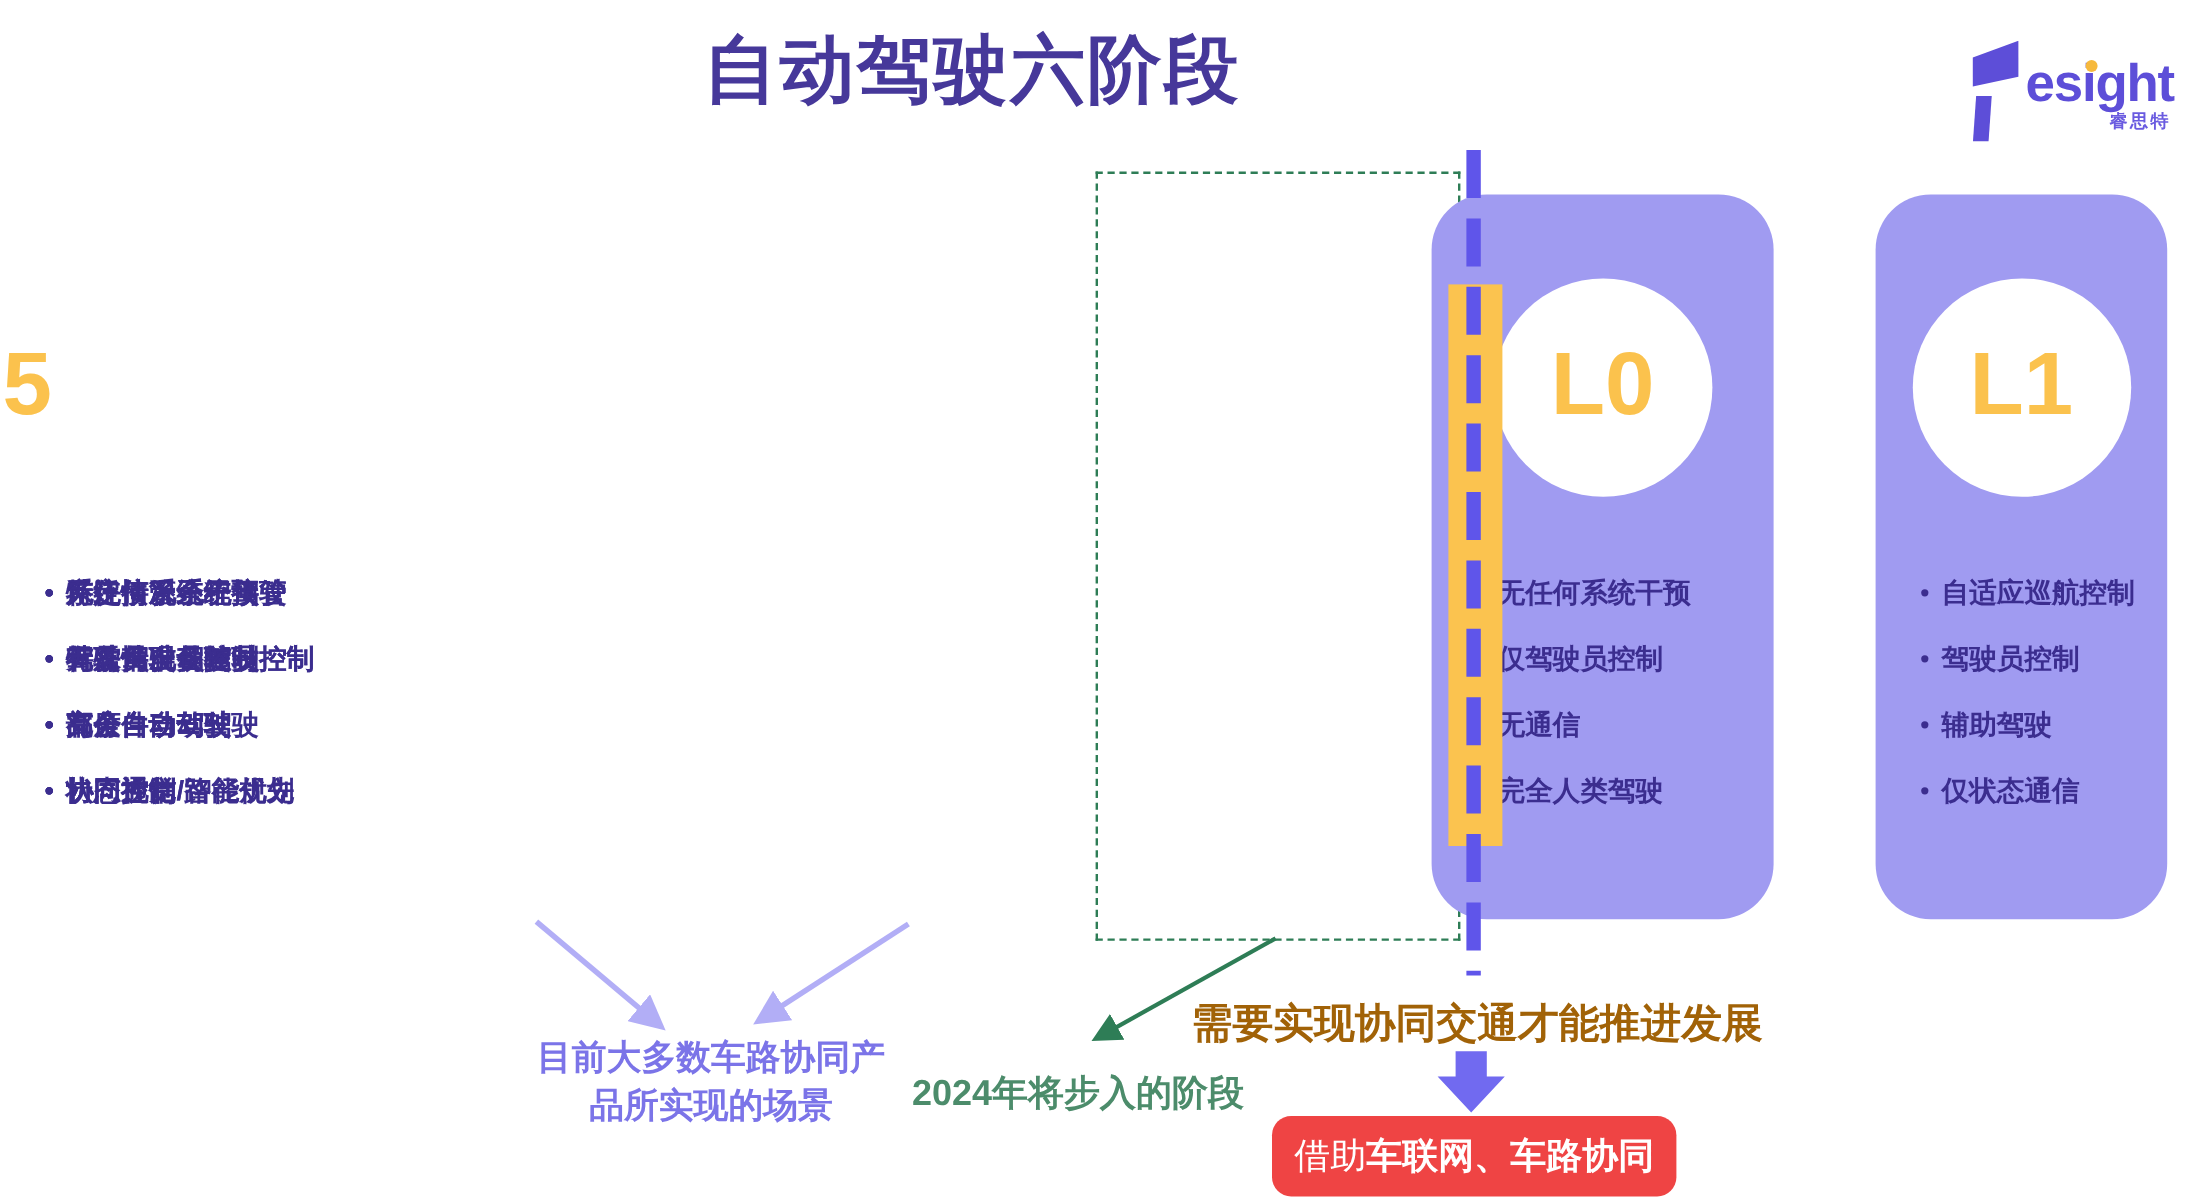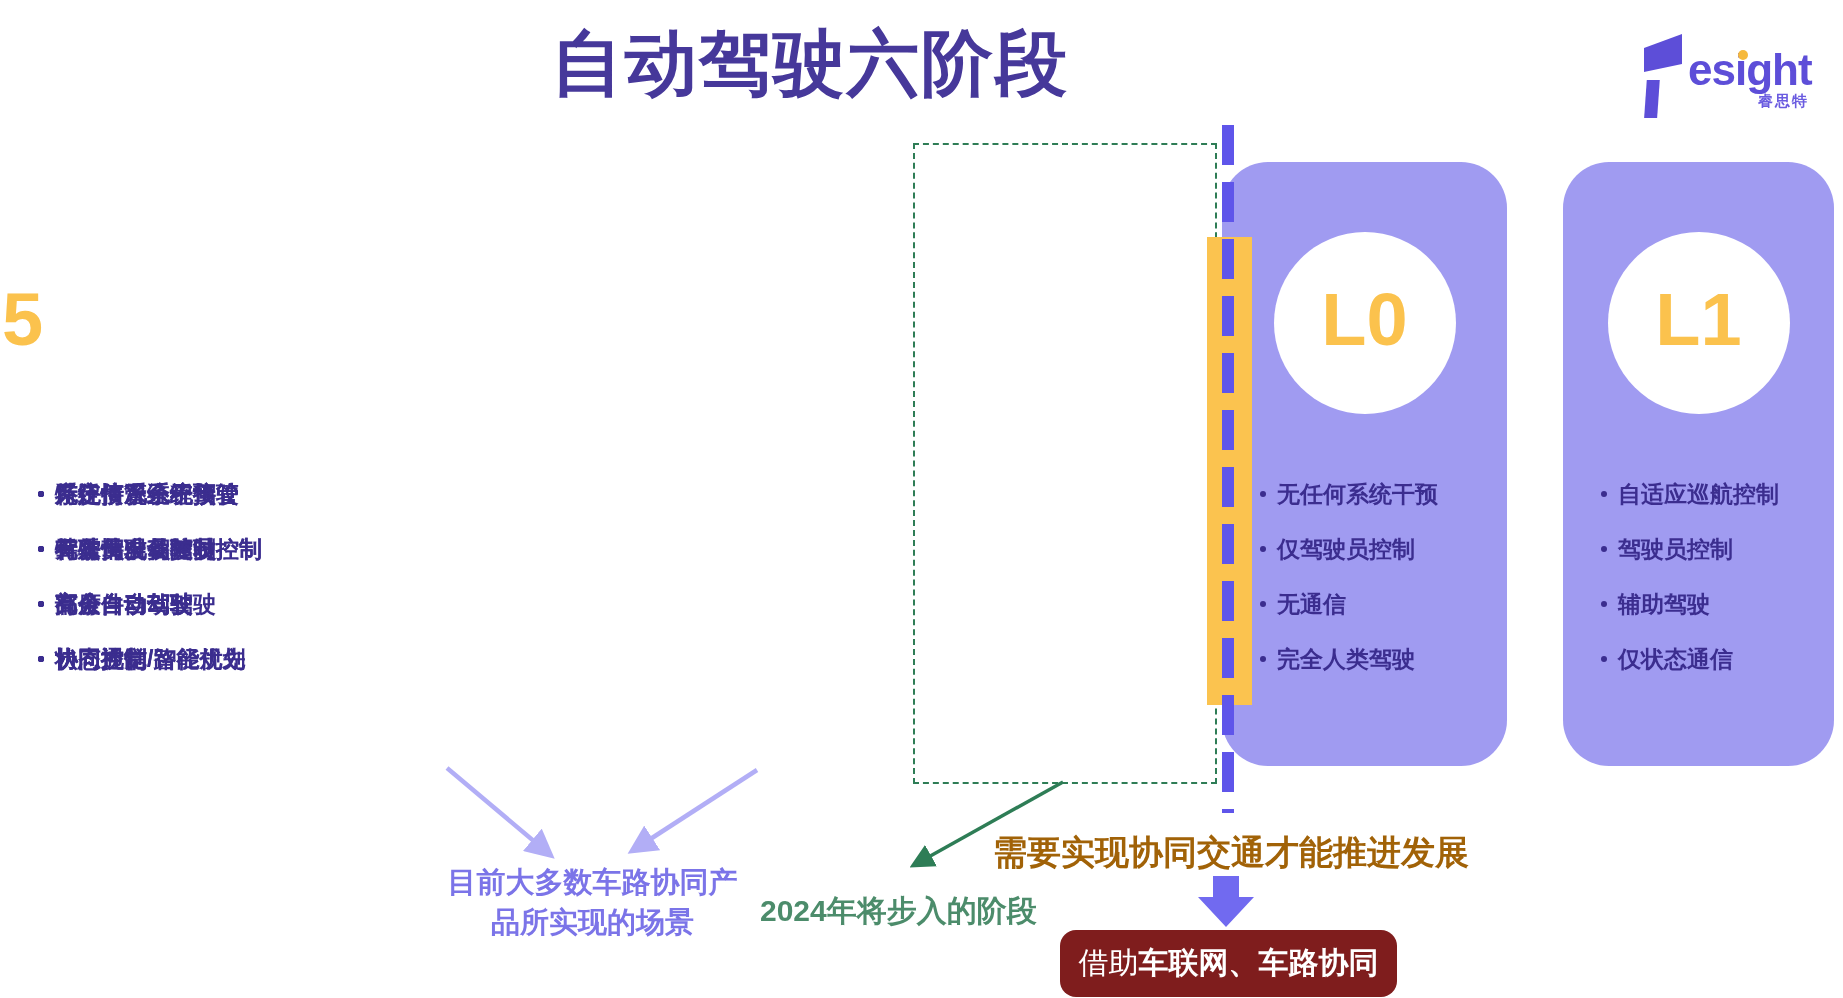--- a/index.html
+++ b/index.html
@@ -3,42 +3,42 @@
 <meta charset="utf-8">
 <style>
   html,body{margin:0;padding:0;background:#ffffff;}
   body{
     width:1843px;height:998px;position:relative;overflow:hidden;
     font-family:"Liberation Sans","DejaVu Sans",sans-serif;
   }
   
   .page-title{
     position:absolute;left:500px;top:16px;width:620px;
-    text-align:center;font-size:72px;font-weight:900;color:#46389A;
+    text-align:center;font-size:62px;font-weight:900;color:#46389A;
     letter-spacing:2px;white-space:nowrap;
   }
   
   .logo{position:absolute;left:1642px;top:26px;width:190px;height:95px;}
   .logo-mark{position:absolute;left:0;top:8px;}
   .logo-text{
     position:absolute;left:46px;top:22px;font-size:44px;font-weight:800;
     color:#5D4ED8;letter-spacing:-1px;line-height:1;
   }
   .logo-idot{position:absolute;left:96px;top:24px;width:10px;height:10px;border-radius:50%;background:#F6B93D;}
   .logo-sub{position:absolute;left:116px;top:66px;font-size:15px;font-weight:700;color:#6A5BE0;letter-spacing:2px;}
   
   .card{
     position:absolute;top:162px;height:604px;background:#A09BF1;border-radius:46px;z-index:1;
   }
   .card:nth-of-type(1){left:8px;width:277px;}
   .card:nth-of-type(2){left:311px;width:280px;}
   .card:nth-of-type(3){left:616px;width:281px;}
   .card:nth-of-type(4){left:922px;width:285px;}
-  .card:nth-of-type(5){left:1222px;width:285px;}
-  .card:nth-of-type(6){left:1563px;width:271px;}
+  .card:nth-of-type(5){left:1193px;width:285px;}
+  .card:nth-of-type(6){left:1563px;width:243px;}
   .circle{
     position:absolute;top:70px;left:50%;transform:translateX(-50%);
     width:182px;height:182px;border-radius:50%;background:#ffffff;
     display:flex;align-items:center;justify-content:center;
   }
   .level-label{font-size:74px;font-weight:800;color:#FBC24D;line-height:1;margin-top:-6px;}
   .bullets{position:absolute;top:300px;left:22px;right:8px;margin:16px;padding:0;list-style:none;}
   .bullets li{
     display:flex;align-items:center;gap:11px;height:32px;margin-bottom:23px;
     font-size:23px;font-weight:600;color:#3B2D8F;white-space:nowrap;
@@ -64,21 +64,21 @@
   .stage-2024{
     position:absolute;left:760px;top:891px;font-size:30px;font-weight:600;
     color:#4C8C6B;white-space:nowrap;z-index:6;
   }
   .coord-traffic{
     position:absolute;left:993px;top:830px;font-size:34px;font-weight:800;
     color:#a16207;white-space:nowrap;z-index:6;
   }
   .yellow-box{
     position:absolute;left:1060px;top:930px;width:337px;height:67px;border-radius:16px;
-    background:#7f1d1d;display:flex;align-items:center;justify-content:center;
+    background:#ef4444;display:flex;align-items:center;justify-content:center;
     white-space:nowrap;z-index:6;
   }
   .yellow-box .prefix{font-size:30px;font-weight:500;color:#ffffff;}
   .yellow-box .main{font-size:30px;font-weight:800;color:#ffffff;}
 </style>
 </head>
 <body>
 
 <div class="page-title">自动驾驶六阶段</div>
 

